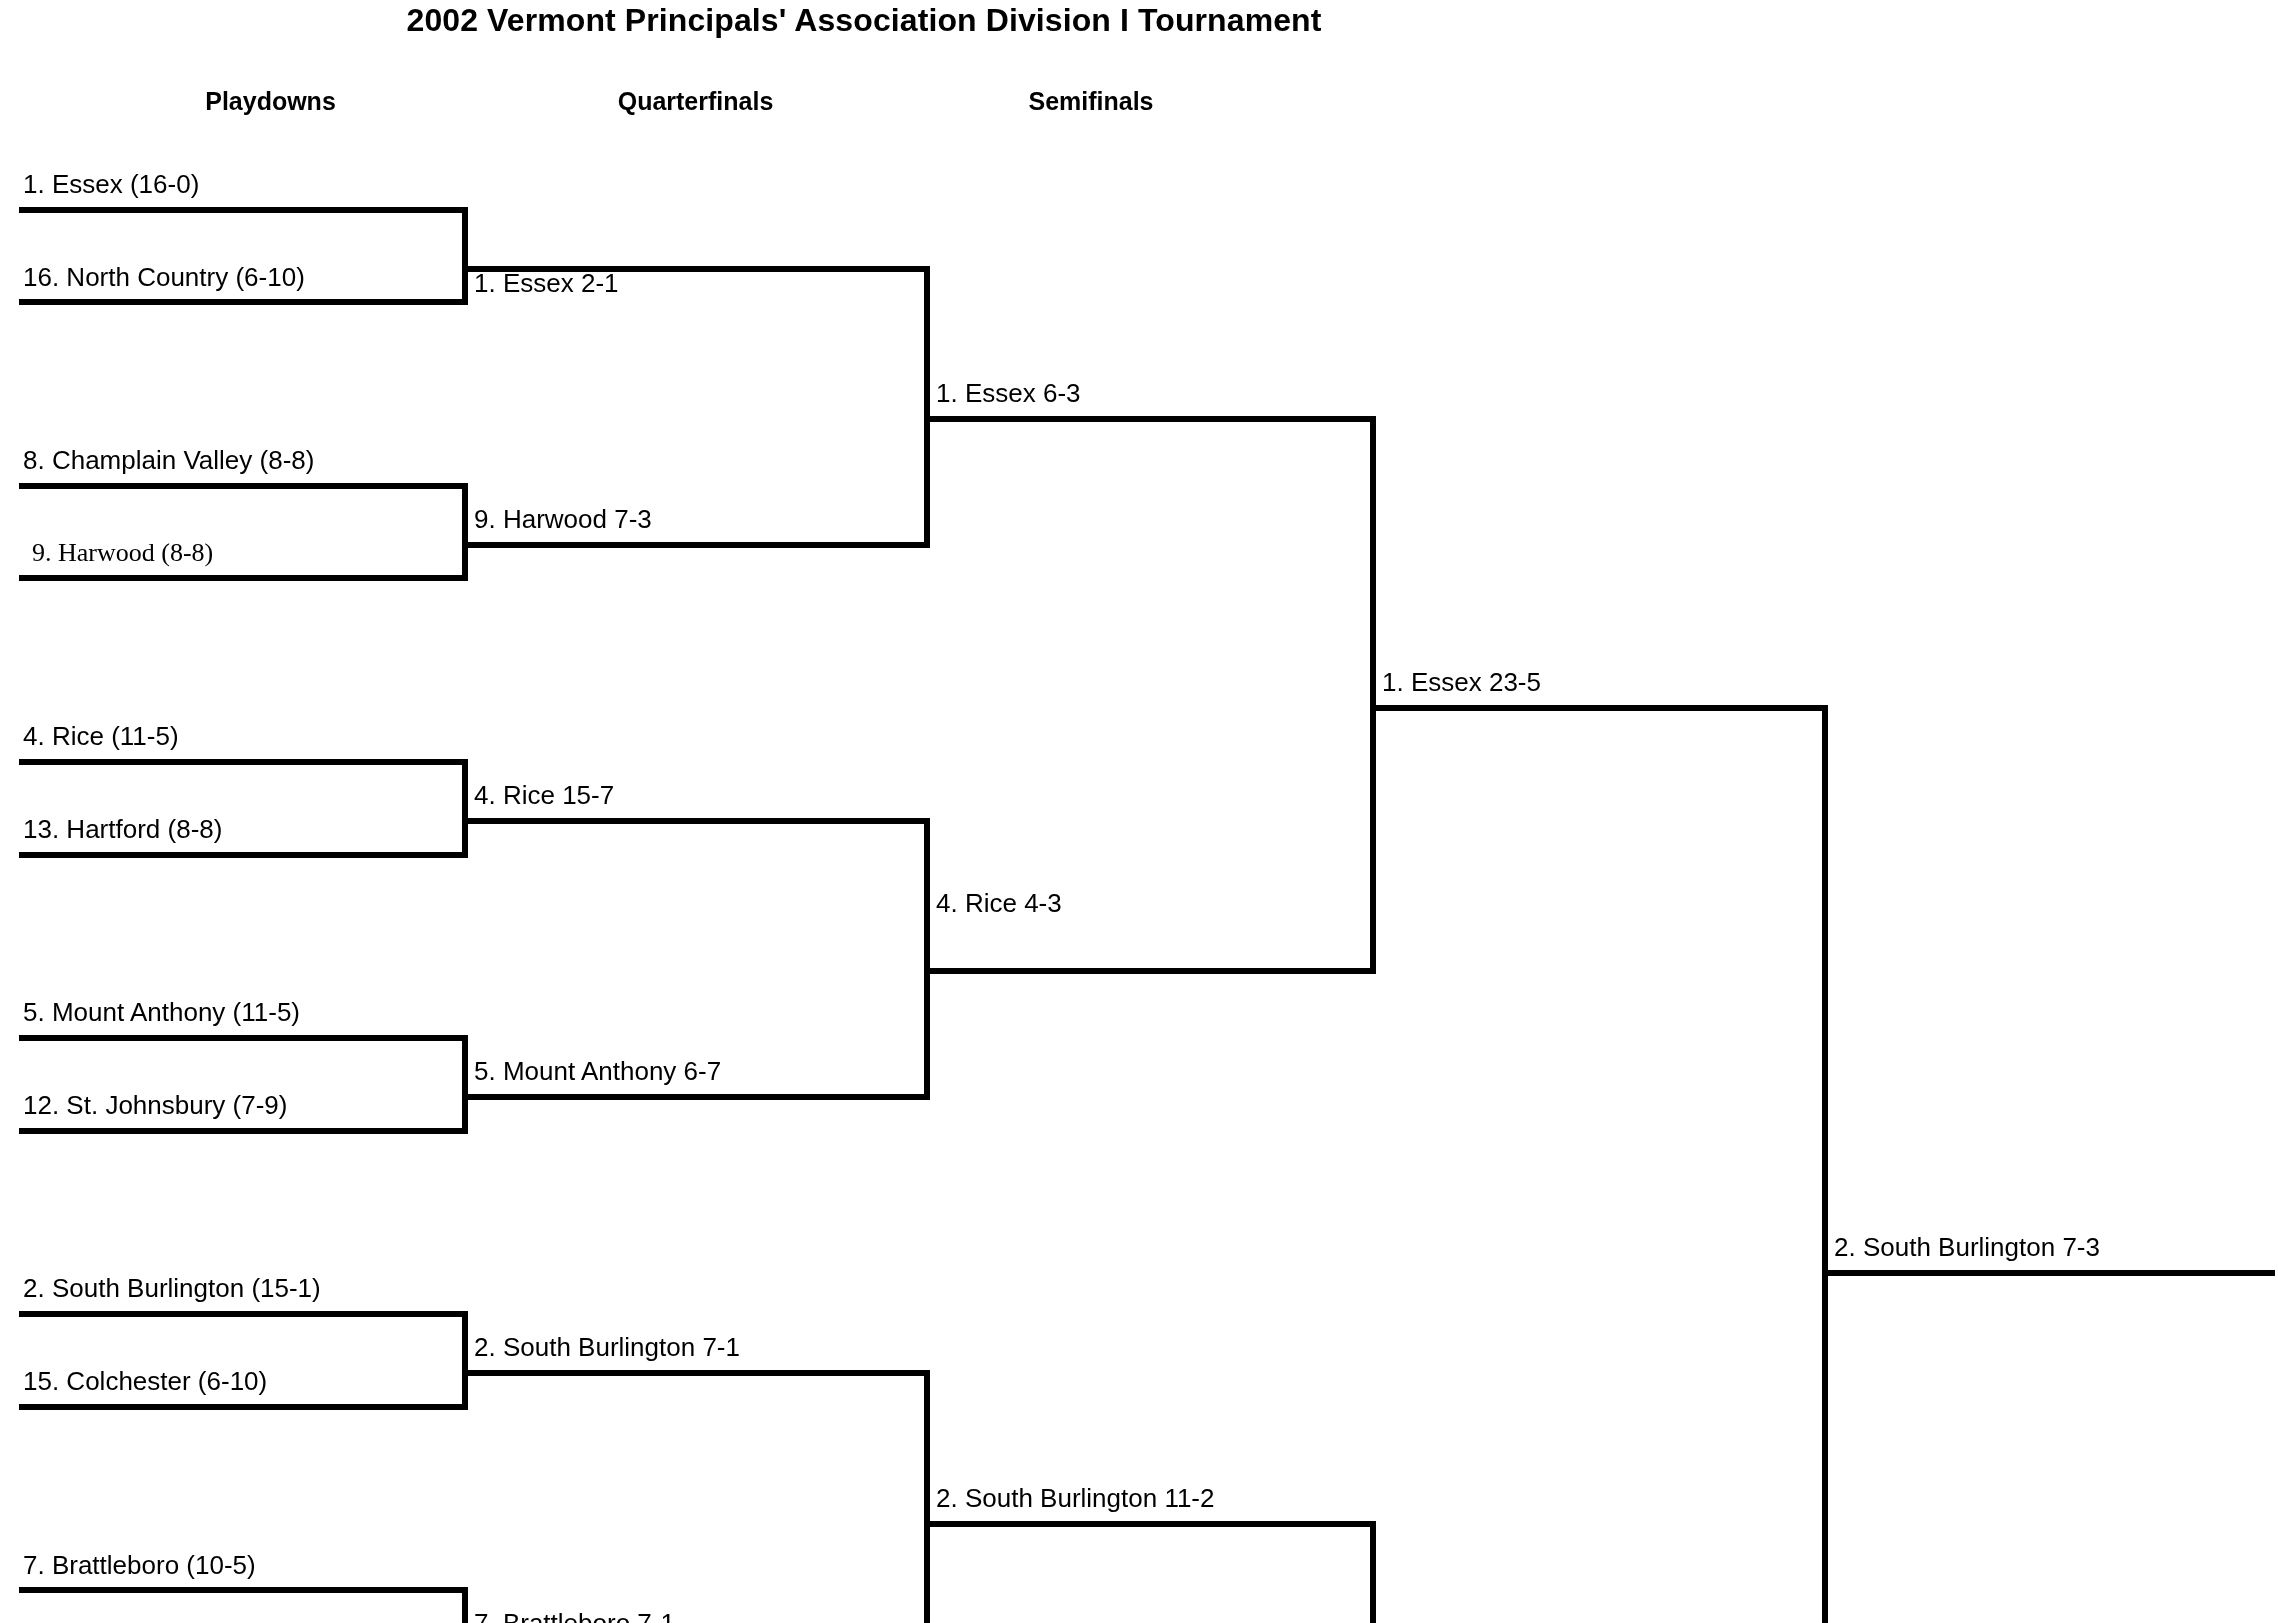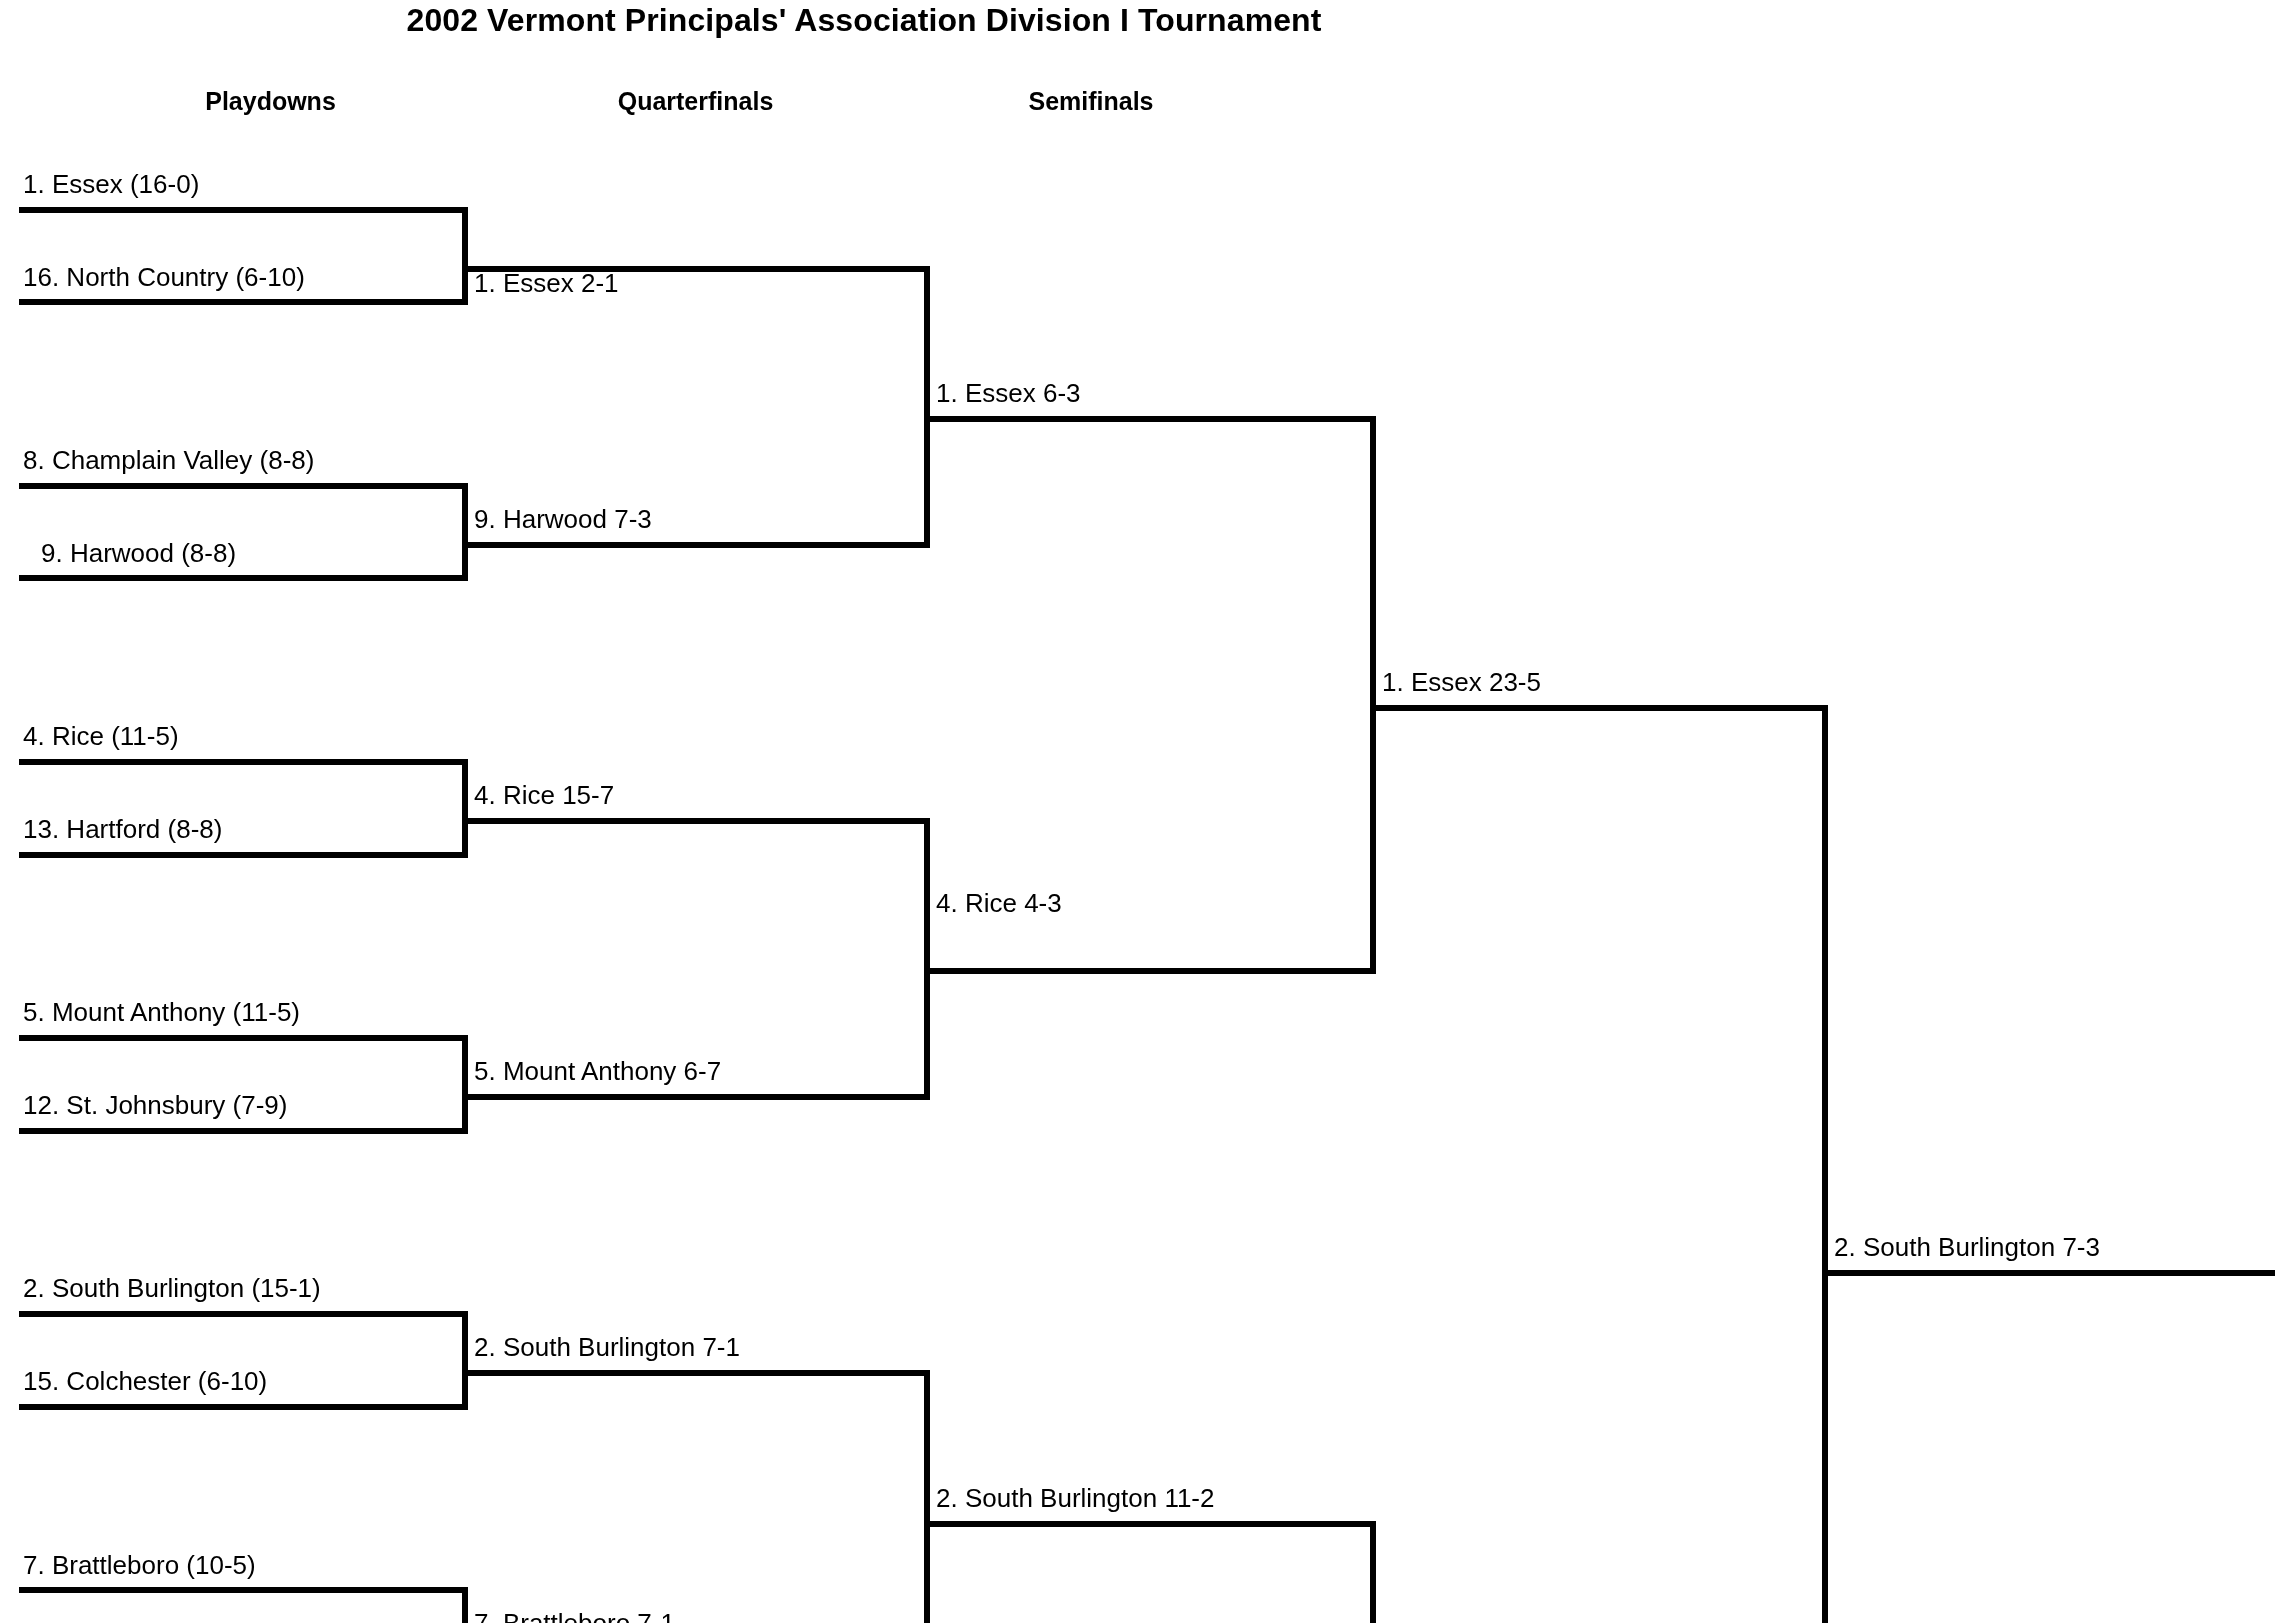--- a/index.html
+++ b/index.html
@@ -106,21 +106,21 @@
       <div class="vline" style="left: 1370px; top: 416px; height: 558px;"></div>
       <div class="vline" style="left: 1370px; top: 1521px; height: 558px;"></div>
       <div class="hline" style="left: 1370px; top: 705px; width: 458px;"></div>
       <div class="vline" style="left: 1822px; top: 705px; height: 1110px;"></div>
       <div class="hline" style="left: 1822px; top: 1270px; width: 453px;"></div>
     </div>
   <div id="bracket-text">
       <div class="match-label" style="left: 23px; top: 171px;">1. Essex (16-0)</div>
       <div class="match-label" style="left: 23px; top: 264px;">16. North Country (6-10)</div>
       <div class="match-label" style="left: 23px; top: 447px;">8. Champlain Valley (8-8)</div>
-      <div class="match-label" style="left: 41px; top: 540px;">9. Harwood (8-8)</div>
+      <div class="match-label" style="left: 32px; top: 540px; font-family: Liberation Serif, serif;">9. Harwood (8-8)</div>
       <div class="match-label" style="left: 23px; top: 723px;">4. Rice (11-5)</div>
       <div class="match-label" style="left: 23px; top: 816px;">13. Hartford (8-8)</div>
       <div class="match-label" style="left: 23px; top: 999px;">5. Mount Anthony (11-5)</div>
       <div class="match-label" style="left: 23px; top: 1092px;">12. St. Johnsbury (7-9)</div>
       <div class="match-label" style="left: 23px; top: 1275px;">2. South Burlington (15-1)</div>
       <div class="match-label" style="left: 23px; top: 1368px;">15. Colchester (6-10)</div>
       <div class="match-label" style="left: 23px; top: 1552px;">7. Brattleboro (10-5)</div>
       <div class="match-label" style="left: 474px; top: 230px; margin-top: 40px;">1. Essex 2-1</div>
       <div class="match-label" style="left: 474px; top: 506px;">9. Harwood 7-3</div>
       <div class="match-label" style="left: 474px; top: 782px;">4. Rice 15-7</div>

